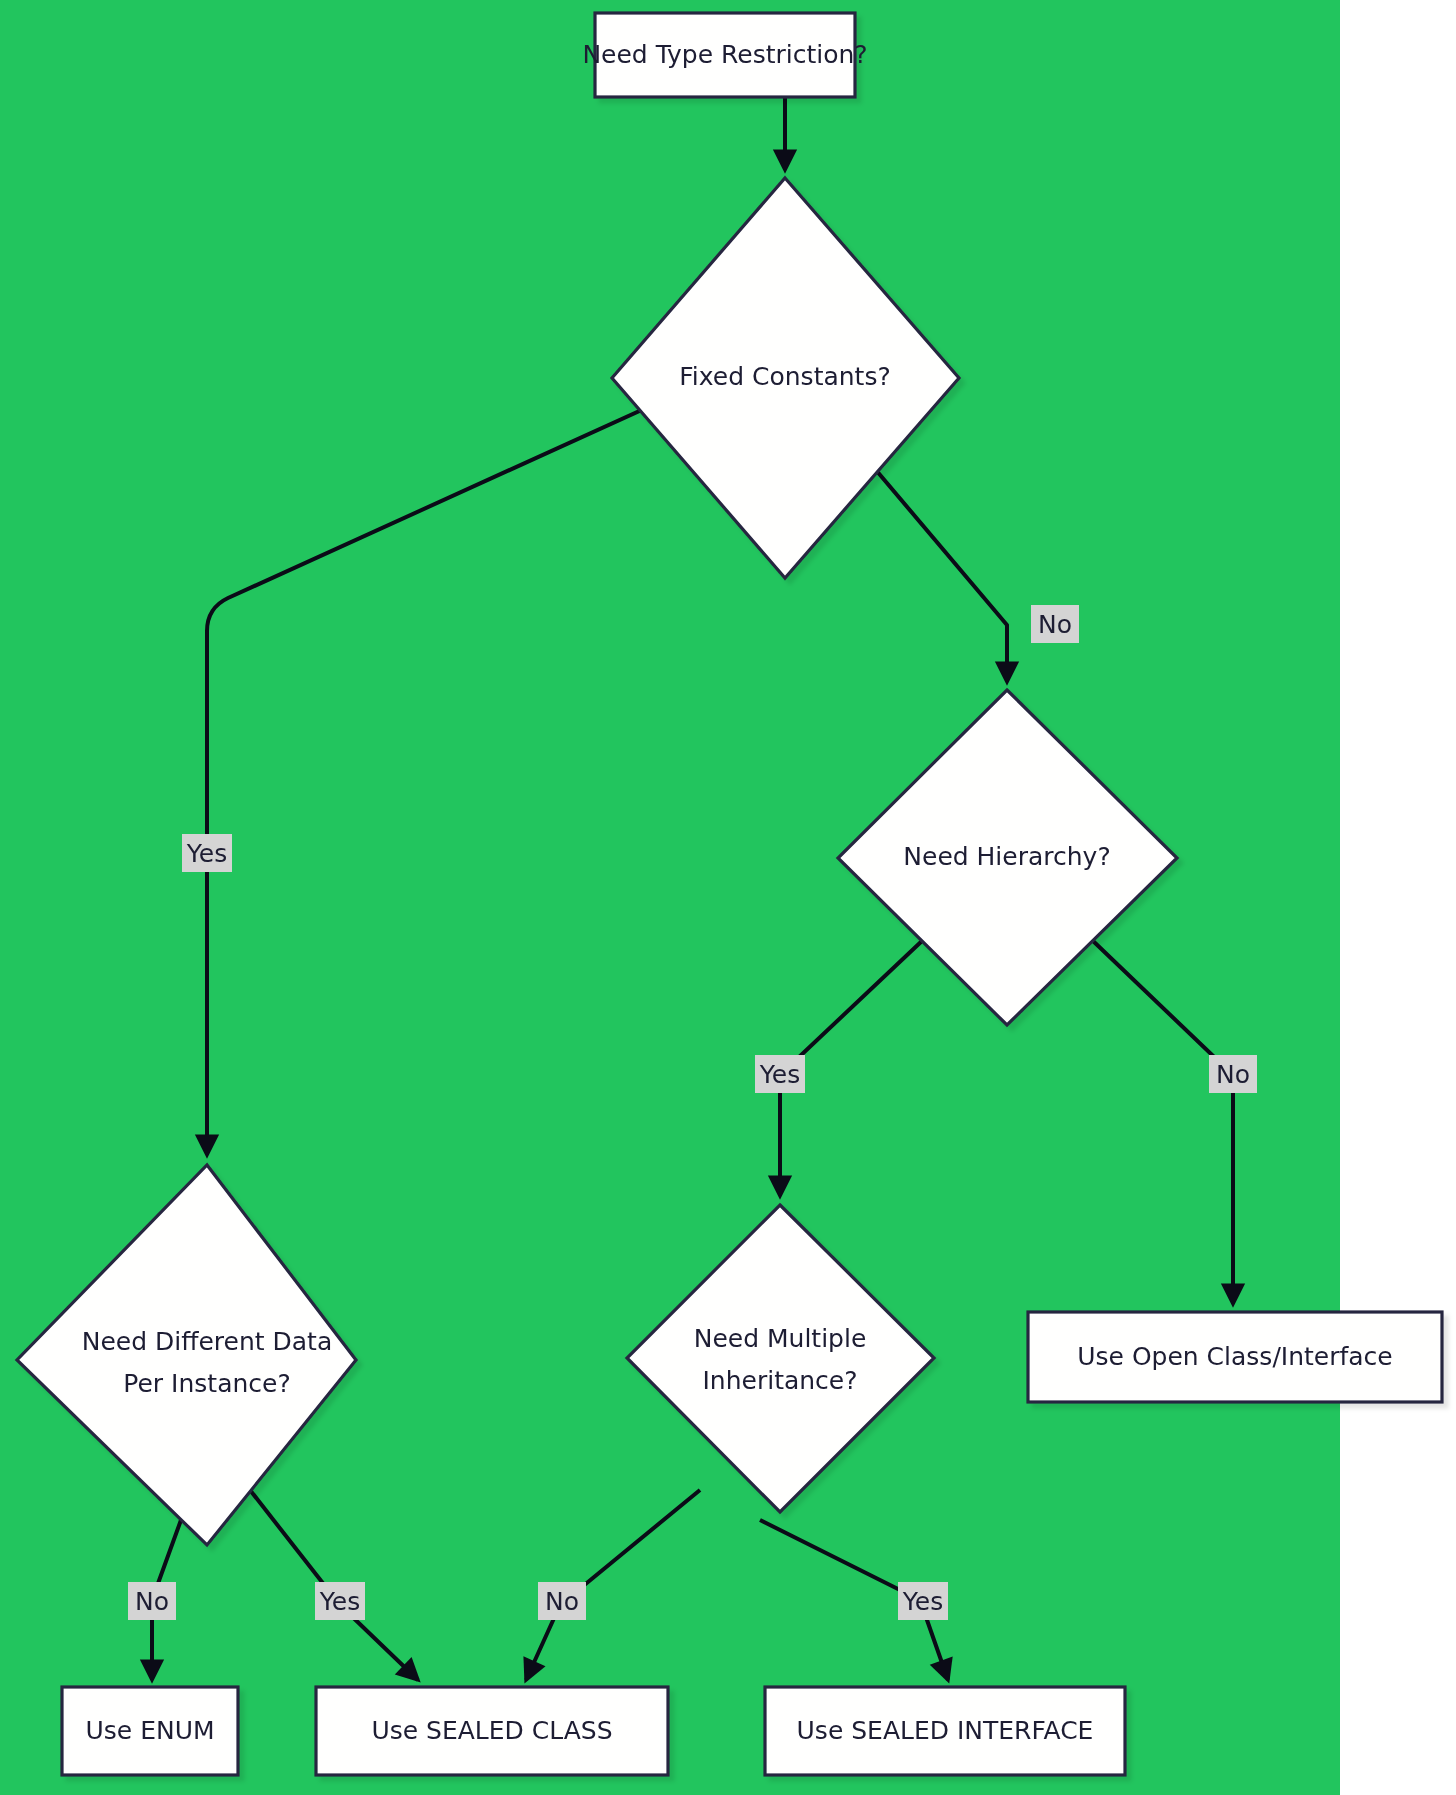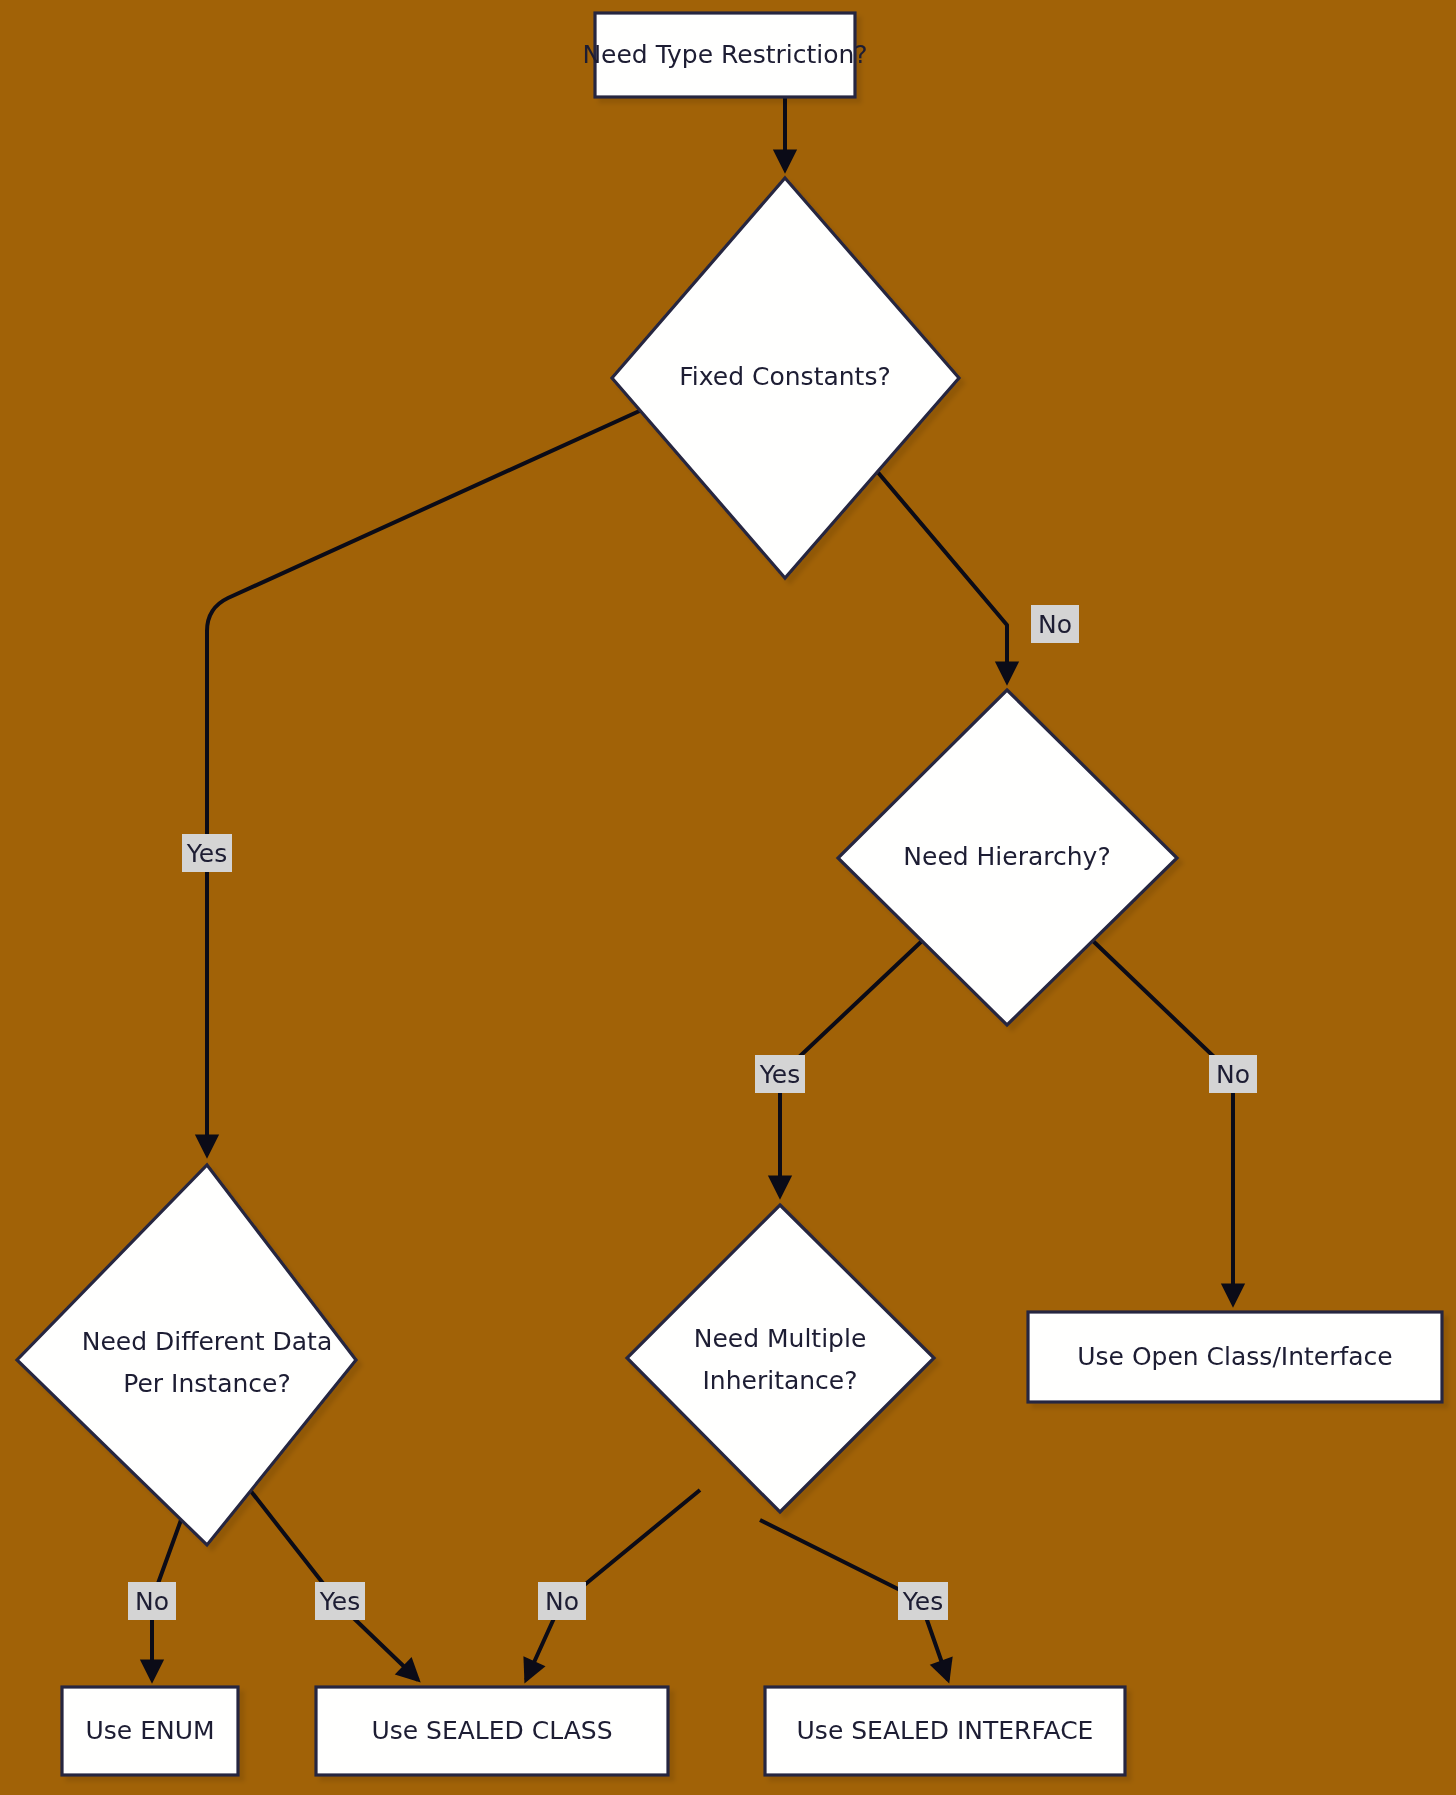--- a/index.html
+++ b/index.html
@@ -8,23 +8,23 @@
     background: #ffffff;
   }
   body {
     width: 1456px;
     height: 1795px;
     font-family: "DejaVu Sans", sans-serif;
     overflow: hidden;
   }
   #flow-root {
     position: relative;
-    width: 1456px;
+    width: 1340px;
     height: 1795px;
-    background: #a16207;
+    background: #22c55e;
   }
   svg#flow-svg {
     position: absolute;
     top: 0;
     left: 0;
     width: 1456px;
     height: 1795px;
   }
   .node-shape {
     stroke: #262640;

